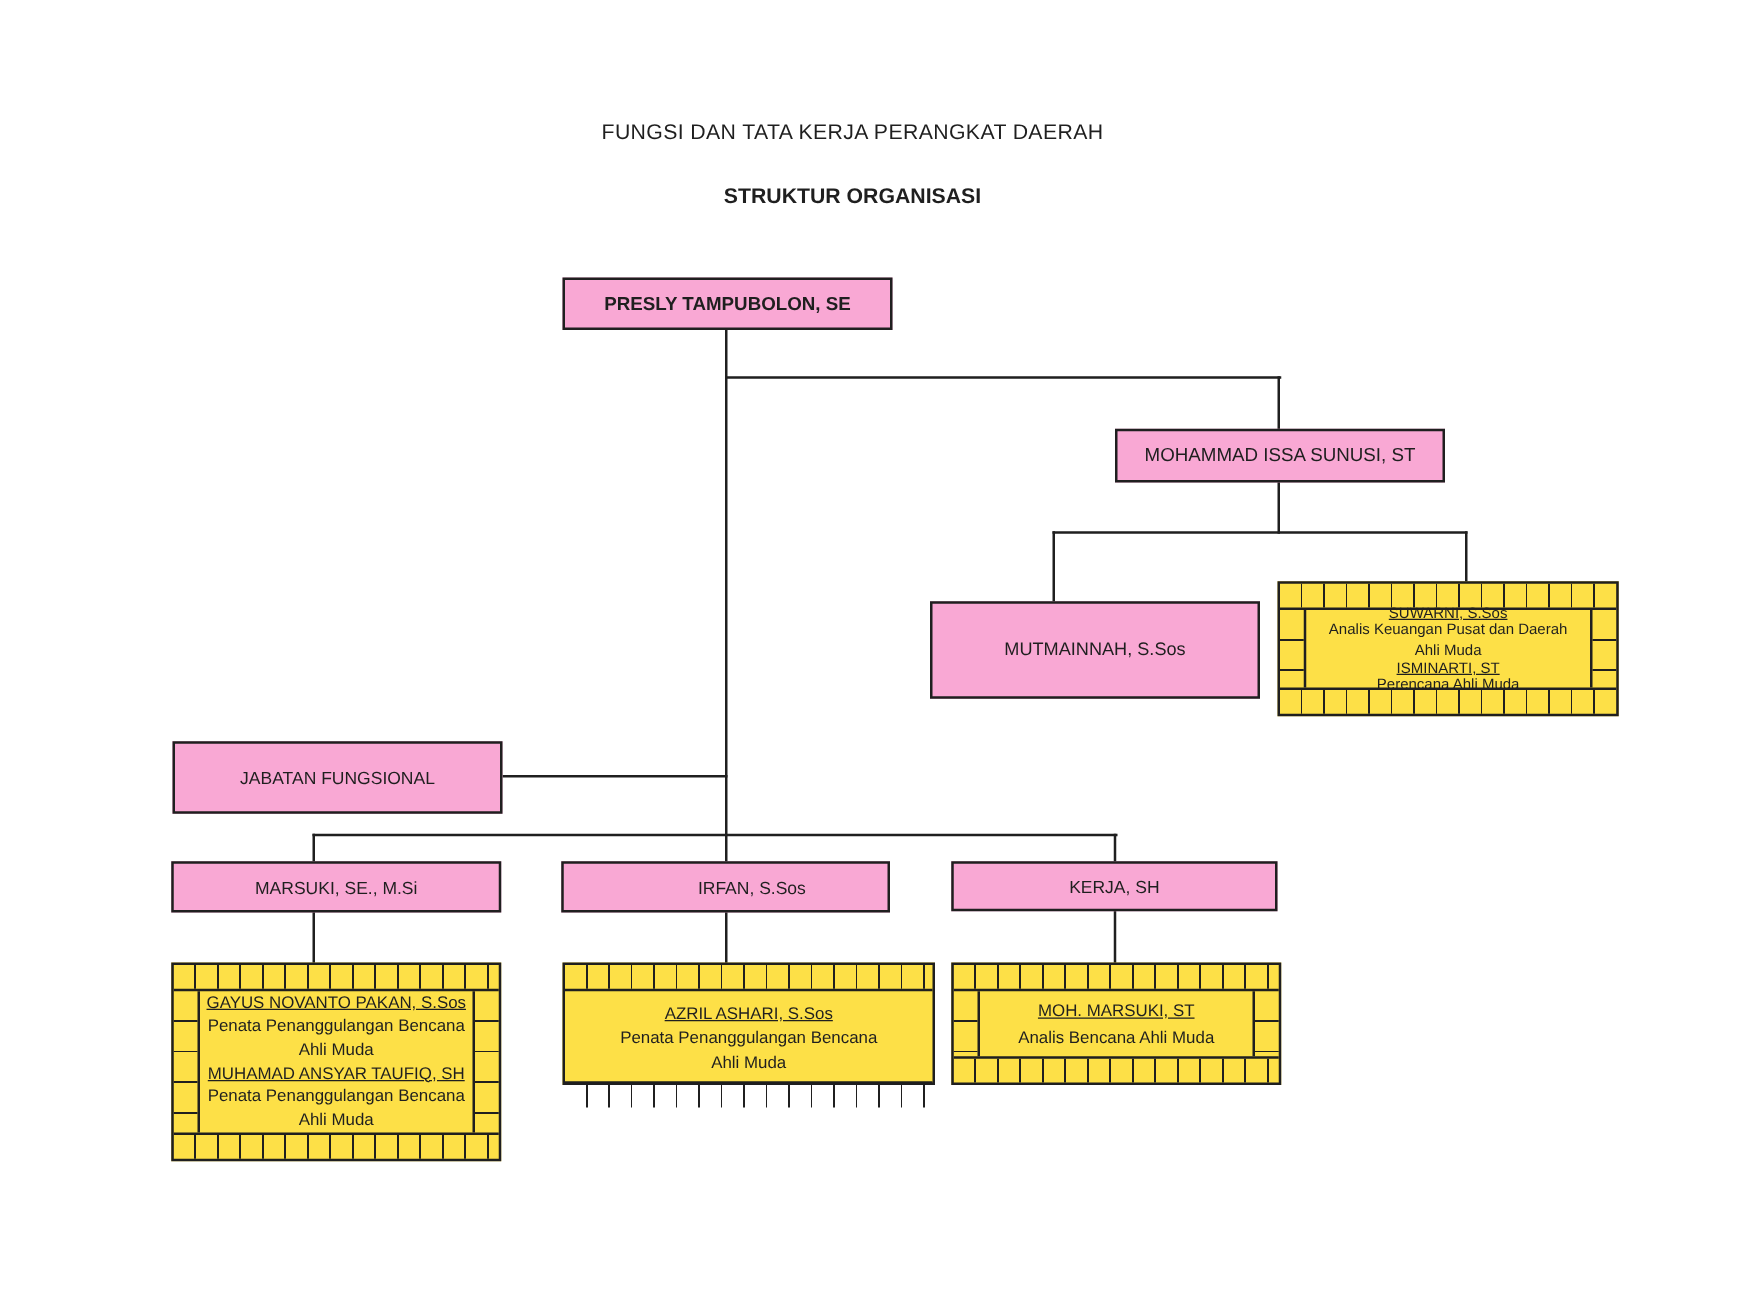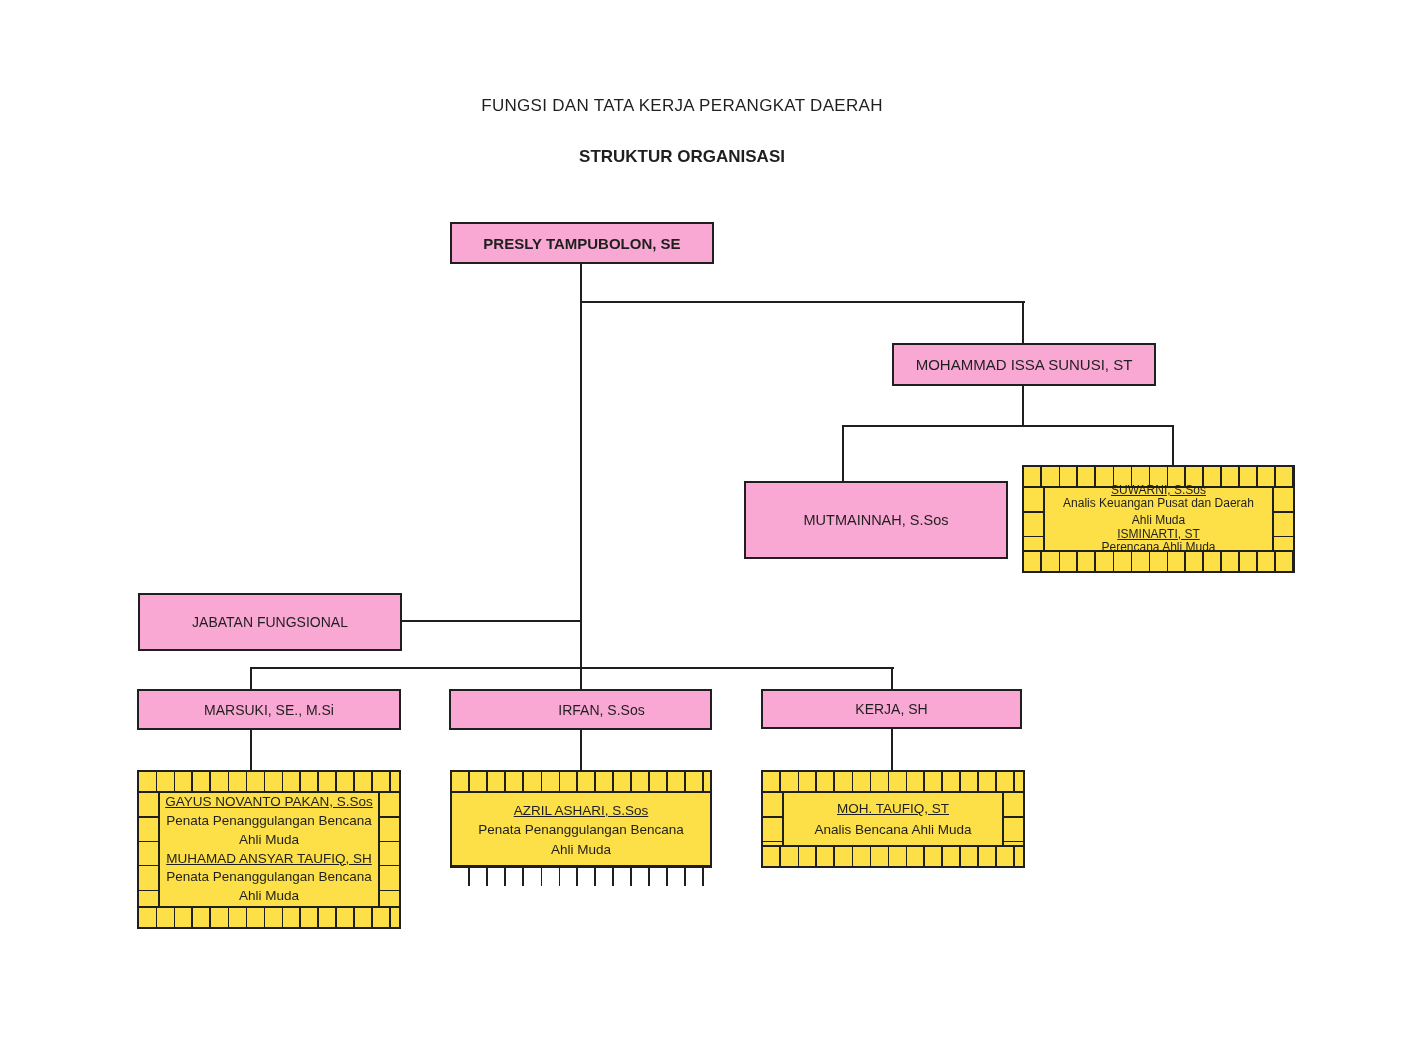--- a/index.html
+++ b/index.html
@@ -49,21 +49,21 @@
     flex:1 1 auto; display:flex; flex-direction:column; justify-content:center;
     text-align:center; padding:1px 2px;
   }
   .u { text-decoration:underline; }
 
   .hb-suwarni { left:1022px; top:465px; width:273px; height:108px; font-size:12px; }
   .hb-suwarni .hcontent { line-height:13.2px; }
   .hb-suwarni .gap { margin-top:4px; }
   .hb-gayus   { left:137px; top:770px; width:264px; height:159px; font-size:13.5px; }
   .hb-gayus .hcontent { line-height:18.8px;border-radius:17px; }
-  .hb-azril   { left:450px; top:770px; width:262px; height:98px; font-size:13.5px;gap:36px; }
+  .hb-azril   { left:450px; top:770px; width:298px; height:98px; font-size:13.5px;gap:36px; }
   .hb-azril .hcontent { line-height:19.5px; }
   .hb-zuhaeri { left:761px; top:770px; width:264px; height:98px; font-size:13.5px; }
   .hb-zuhaeri .hcontent { line-height:21px; }
 </style>
 </head>
 <body>
 
 <div class="canvas">
 
   <div class="htext htitle">FUNGSI DAN TATA KERJA PERANGKAT DAERAH</div>
@@ -151,21 +151,21 @@
       <div class="band-v band-right"></div>
     </div>
     <div class="band-h band-bottom"></div>
   </div>
 
   <div class="hatch hb-zuhaeri">
     <div class="band-h band-top"></div>
     <div class="hmid">
       <div class="band-v band-left"></div>
       <div class="hcontent">
-        <div class="u">MOH. TAUFIQ, ST</div>
+        <div class="u">MOH. MARSUKI, ST</div>
         <div>Analis Bencana Ahli Muda</div>
       </div>
       <div class="band-v band-right"></div>
     </div>
     <div class="band-h band-bottom"></div>
   </div>
 
 </div>
 
 </body></html>

